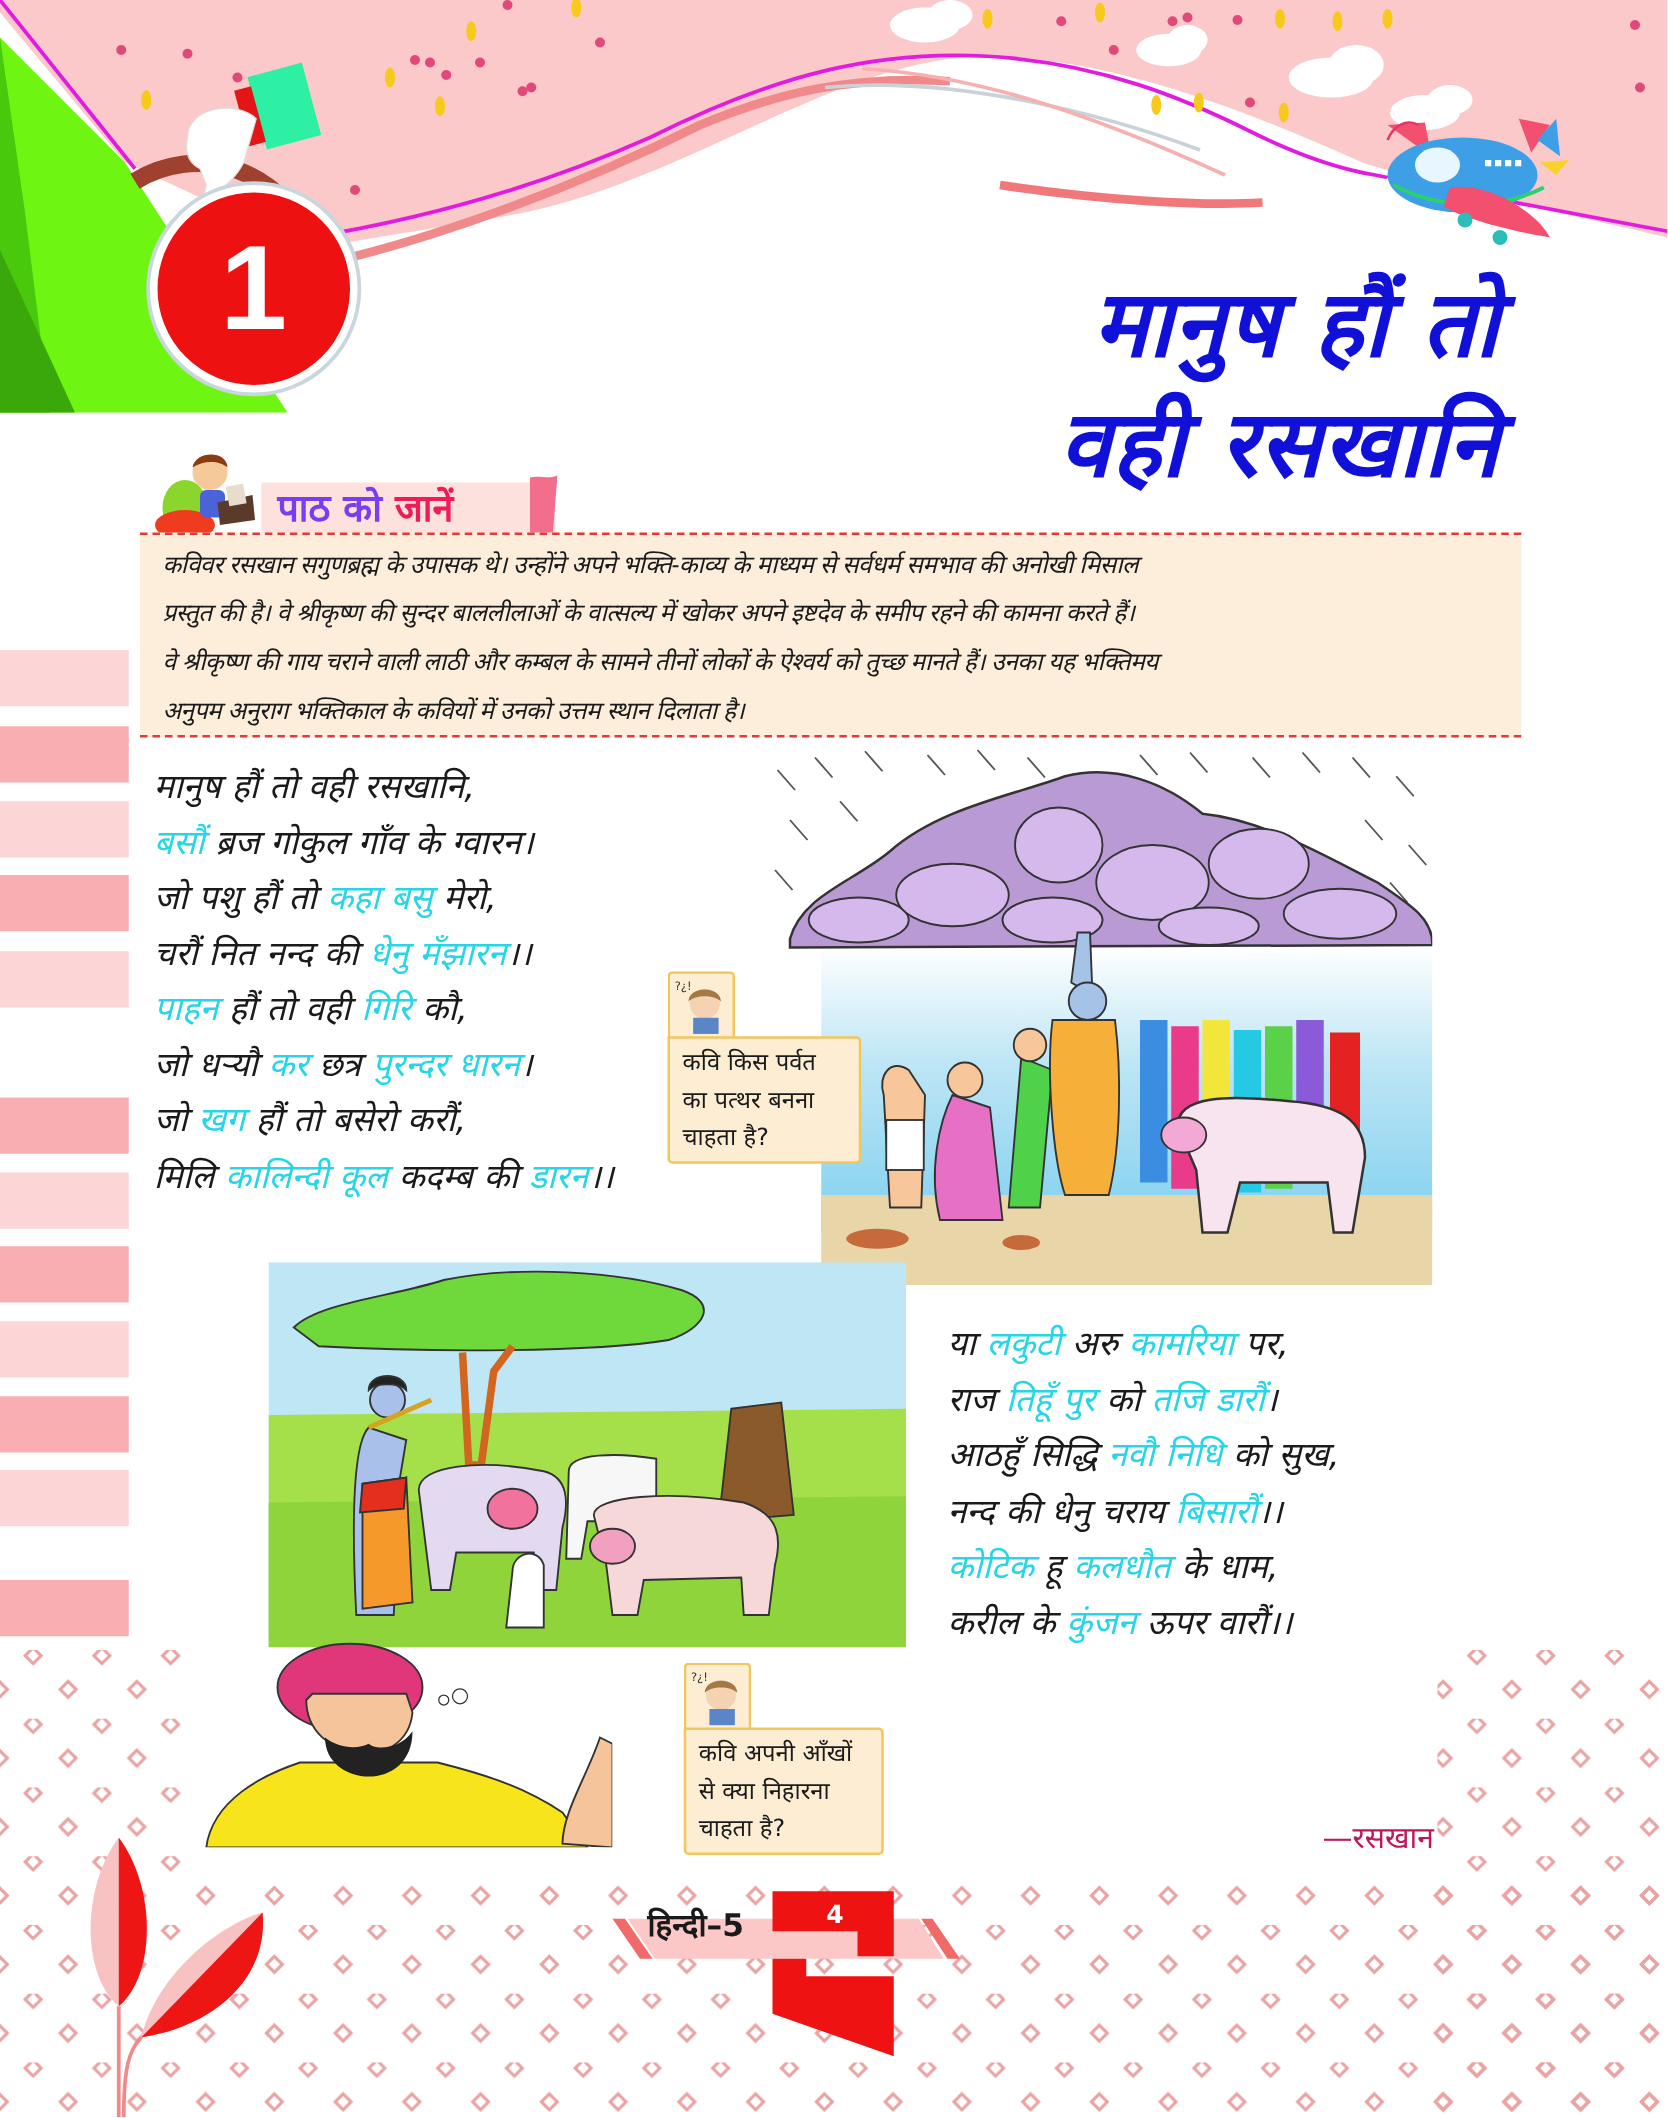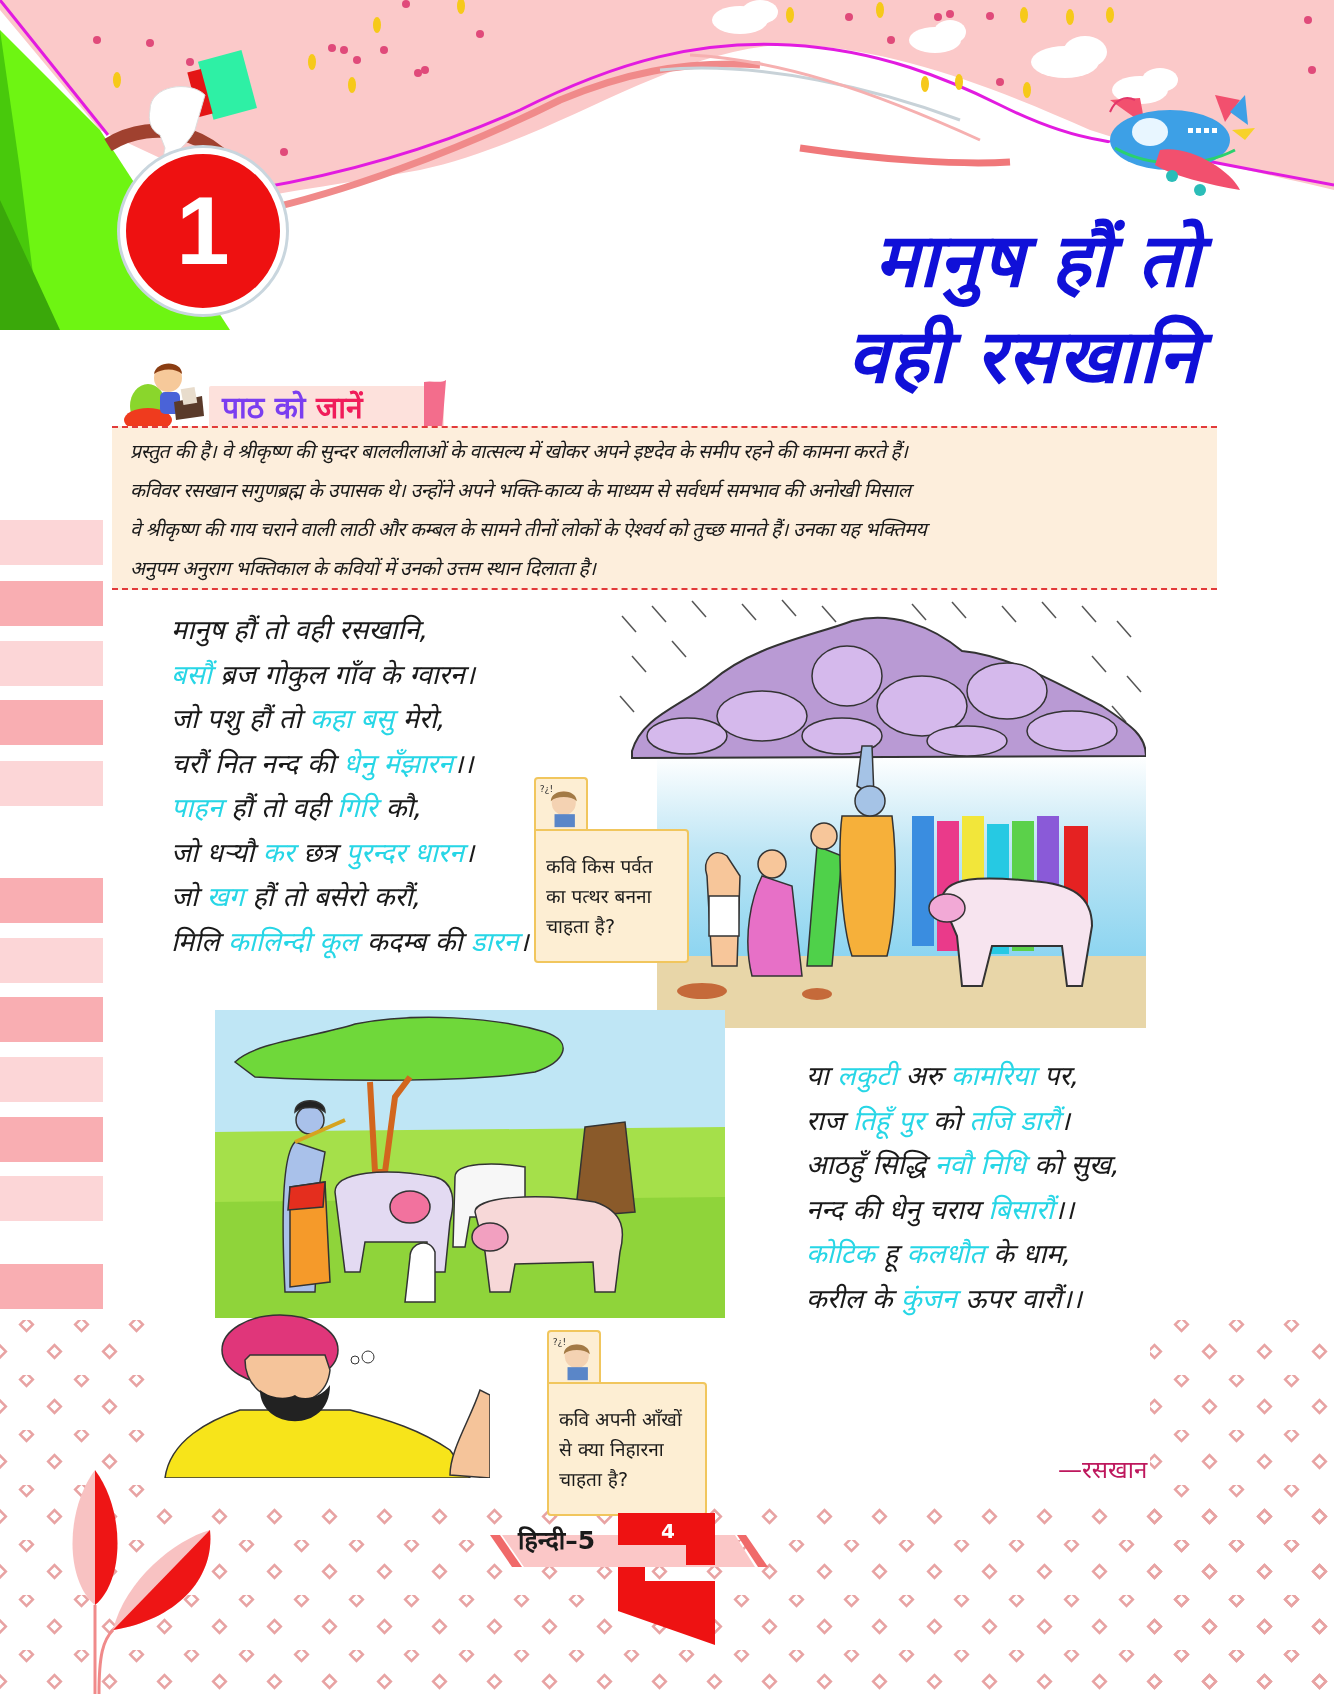--- a/index.html
+++ b/index.html
@@ -51,21 +51,21 @@
   }
   .intro-text {
     position: absolute; left: 18px; top: 4px; right: 14px;
     font-family: "DejaVu Sans Condensed", "DejaVu Sans", sans-serif;
     font-style: italic; font-size: 19.5px; line-height: 39px; color: #1a1a1a;
     text-align: justify; letter-spacing: -0.4px;
   }
 
   
   .poem { position: absolute; font-style: italic; font-size: 27px; line-height: 44.5px; color: #1a1a1a; }
-  .poem .line { white-space: nowrap; height: 44.5px; margin-left: 48px; }
+  .poem .line { white-space: nowrap; height: 44.5px; }
   .poem .hl { color: #27d6e6; }
   .poem-left { left: 123px; top: 608px; }
   .poem-right { left: 758px; top: 1054px; }
   .poet {
     position: absolute; left: 1058px; top: 1452px; color: #be185d; 
     font-size: 24px; white-space: nowrap;
   }
 
   
   .illus { position: absolute; overflow: hidden; }
@@ -76,21 +76,21 @@
 
   
   .qbox { position: absolute; }
   .q-avatar {
     position: absolute; left: 0; top: 0; width: 54px; height: 54px;
     background: #fdeed3; border: 2px solid #f1c65d; border-bottom: none; border-radius: 4px 4px 0 0;
   }
   .q-body {
     position: absolute; left: 0; top: 52px; background: #fdeed3;
     border: 2px solid #f1c65d; border-radius: 0 4px 4px 4px;
-    padding: 20px 10px; font-size: 19px; line-height: 30px; color: #1a1a1a;
+    padding: 4px 10px; font-size: 19px; line-height: 30px; color: #1a1a1a;
   }
   .q1 { left: 534px; top: 777px; }
   .q1 .q-body { width: 155px; }
   .q2 { left: 547px; top: 1330px; }
   .q2 .q-body { width: 160px; text-align: justify; }
   .q-body .qline { display: block; white-space: nowrap; }
 
   
   .diamonds { position: absolute; }
 
@@ -254,22 +254,22 @@
     <rect x="58" y="28" width="14" height="16" fill="#e8dccc" transform="rotate(-10 65 36)"></rect>
   </svg>
   <div class="intro-label">
     <span class="p1">पाठ को</span>
     <span class="p2">जानें</span>
   </div>
 </div>
 
 <div class="intro-box">
   <div class="intro-text">
+    <div>कविवर रसखान सगुणब्रह्म के उपासक थे। उन्होंने अपने भक्ति-काव्य के माध्यम से सर्वधर्म समभाव की अनोखी मिसाल</div>
     <div>प्रस्तुत की है। वे श्रीकृष्ण की सुन्दर बाललीलाओं के वात्सल्य में खोकर अपने इष्टदेव के समीप रहने की कामना करते हैं।</div>
-    <div>कविवर रसखान सगुणब्रह्म के उपासक थे। उन्होंने अपने भक्ति-काव्य के माध्यम से सर्वधर्म समभाव की अनोखी मिसाल</div>
     <div>वे श्रीकृष्ण की गाय चराने वाली लाठी और कम्बल के सामने तीनों लोकों के ऐश्वर्य को तुच्छ मानते हैं। उनका यह भक्तिमय</div>
     <div>अनुपम अनुराग भक्तिकाल के कवियों में उनको उत्तम स्थान दिलाता है।</div>
   </div>
 </div>
 
 <div class="poem poem-left">
     <div class="line"><span>मानुष हौं तो वही रसखानि,</span></div>
     <div class="line"><span class="hl">बसौं</span><span> ब्रज गोकुल गाँव के ग्वारन।</span></div>
     <div class="line"><span>जो पशु हौं तो </span><span class="hl">कहा बसु</span><span> मेरो,</span></div>
     <div class="line"><span>चरौं नित नन्द की </span><span class="hl">धेनु मँझारन</span><span>।।</span></div>

